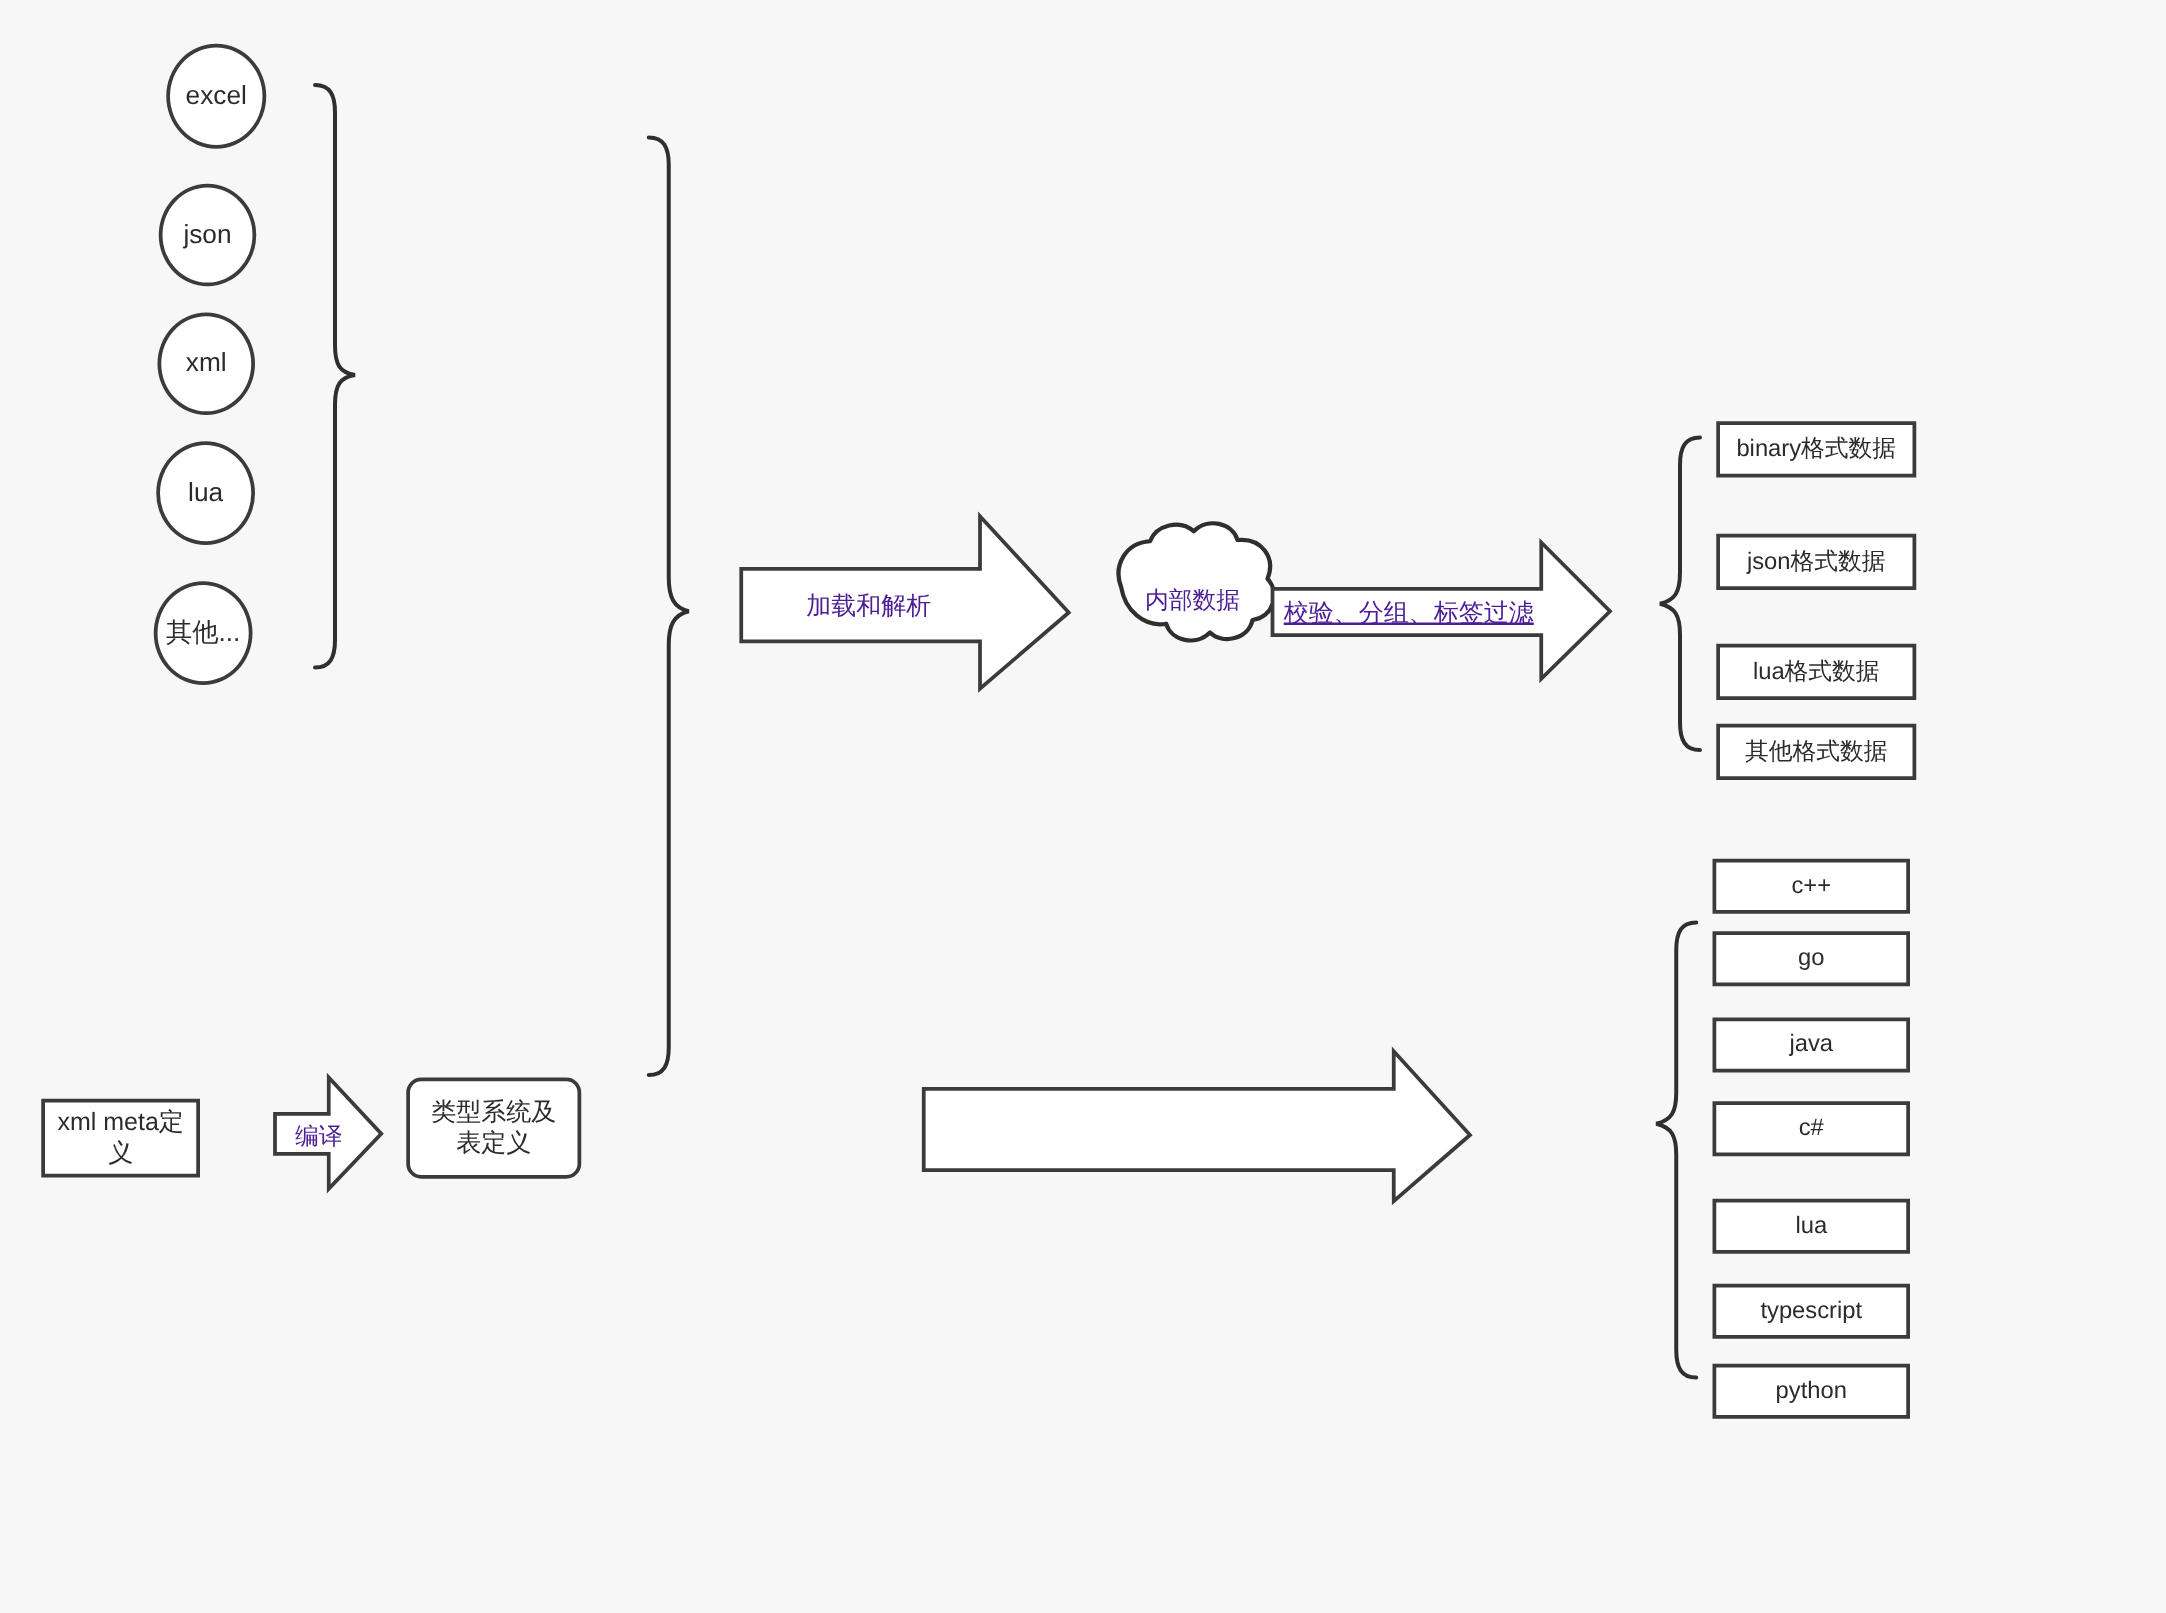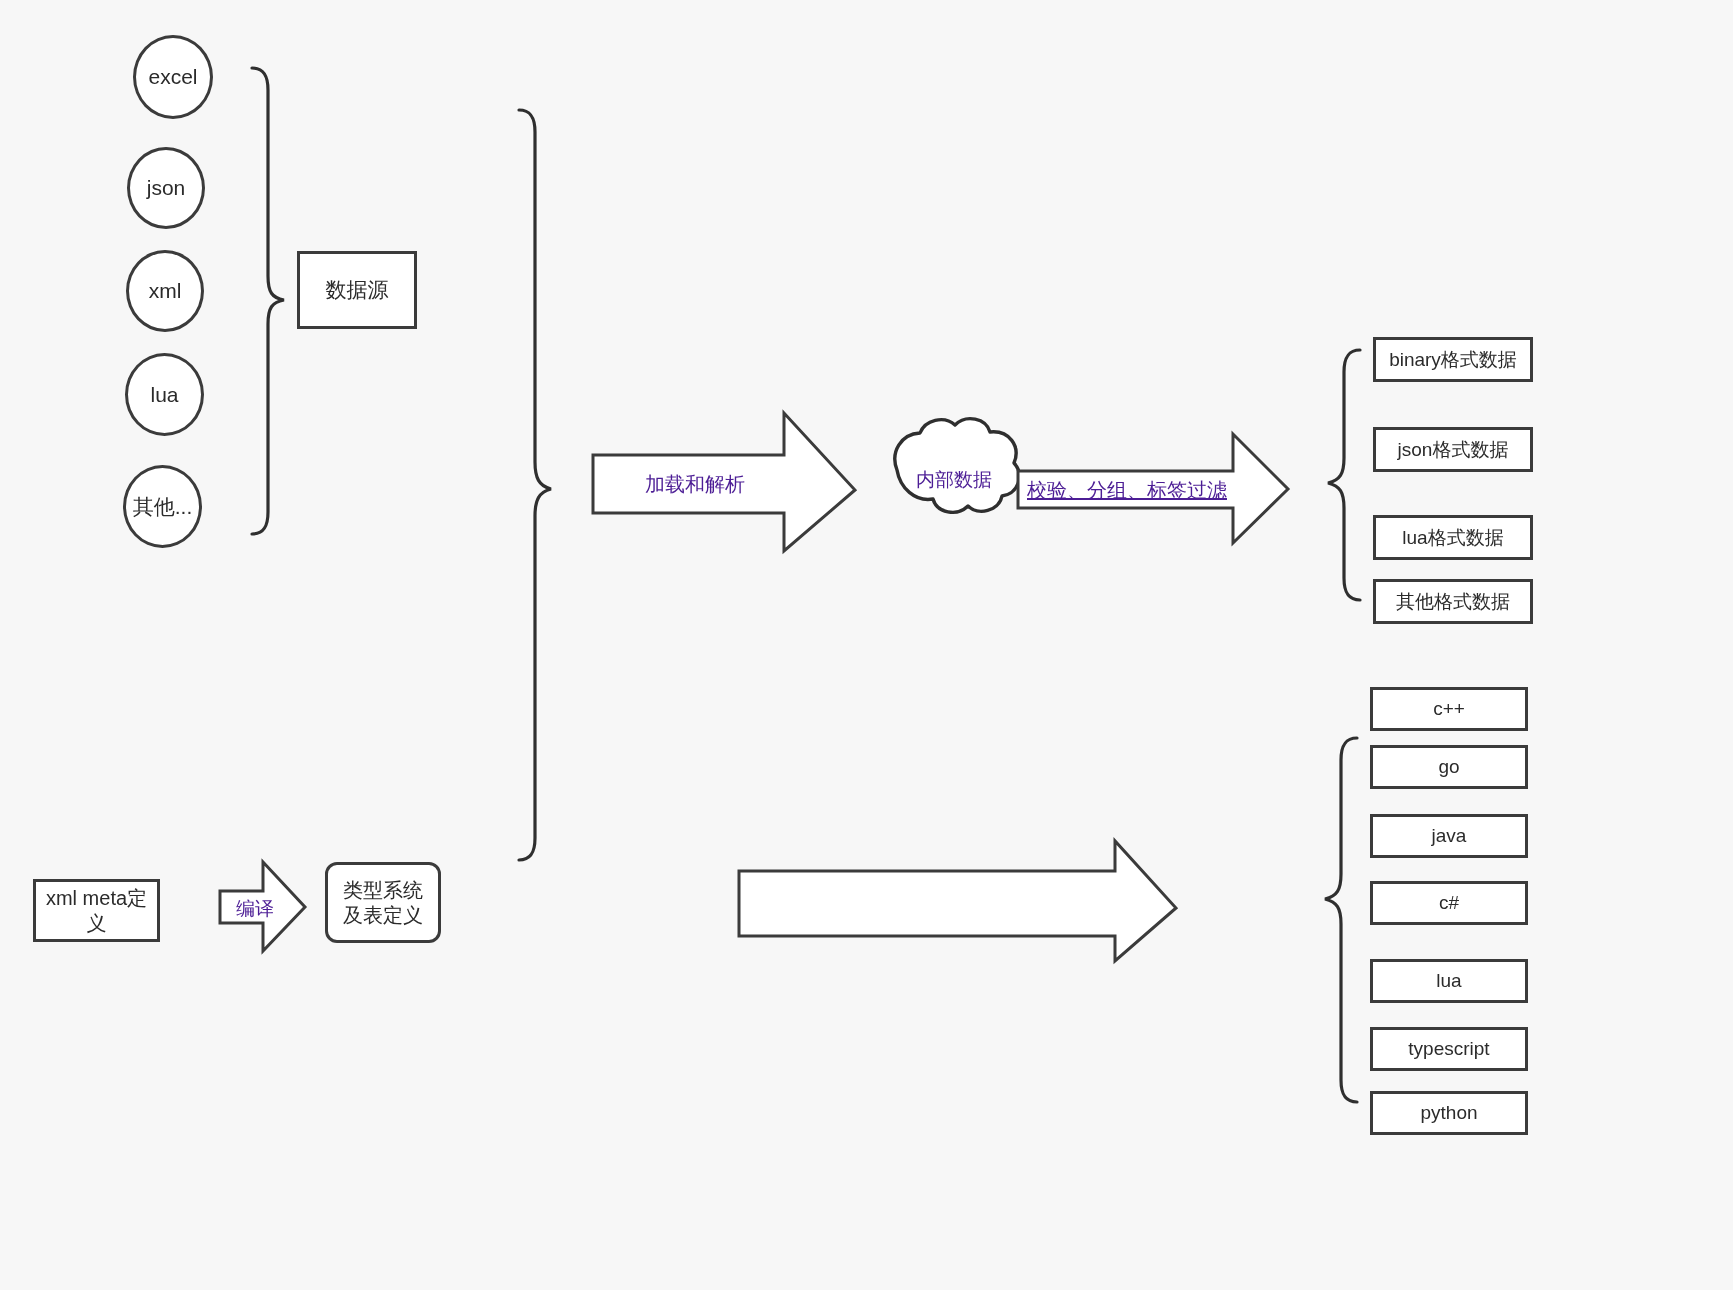--- a/index.html
+++ b/index.html
@@ -165,23 +165,20 @@
   <div class="node circle" style="left:126px; top:250px; width:78px; height:82px;">
     <span>xml</span>
   </div>
   <div class="node circle" style="left:125px; top:353px; width:79px; height:83px;">
     <span>lua</span>
   </div>
   <div class="node circle" style="left:123px; top:465px; width:79px; height:83px;">
     <span>其他...</span>
   </div>
 
-  <div class="node rect" style="left:297px; top:251px; width:120px; height:78px;">
-    <span>数据源</span>
-  </div>
 
   <div class="label-only" style="left:600px; top:468px; width:190px; height:32px;">
     <span>加载和解析</span>
   </div>
 
   <div class="label-only" style="left:893px; top:465px; width:122px; height:30px; font-size:19px;">
     <span>内部数据</span>
   </div>
 
   <div class="label-only" style="left:1022px; top:474px; width:210px; height:32px;text-decoration:underline;">
@@ -225,17 +222,17 @@
   </div>
 
   <div class="node rect" style="left:33px; top:879px; width:127px; height:63px; font-size:20px; padding:0 8px;">
     <span>xml meta定义</span>
   </div>
 
   <div class="label-only" style="left:225px; top:895px; width:60px; height:28px; font-size:19px;">
     <span>编译</span>
   </div>
 
-  <div class="node rect rounded" style="left:325px; top:862px; width:116px; height:81px; font-size:20px; padding:0 10px;">
+  <div class="node rect rounded" style="left:325px; top:862px; width:140px; height:81px; font-size:20px; padding:0 10px;">
     <span>类型系统及表定义</span>
   </div>
 
 </div>
 
 </body></html>

